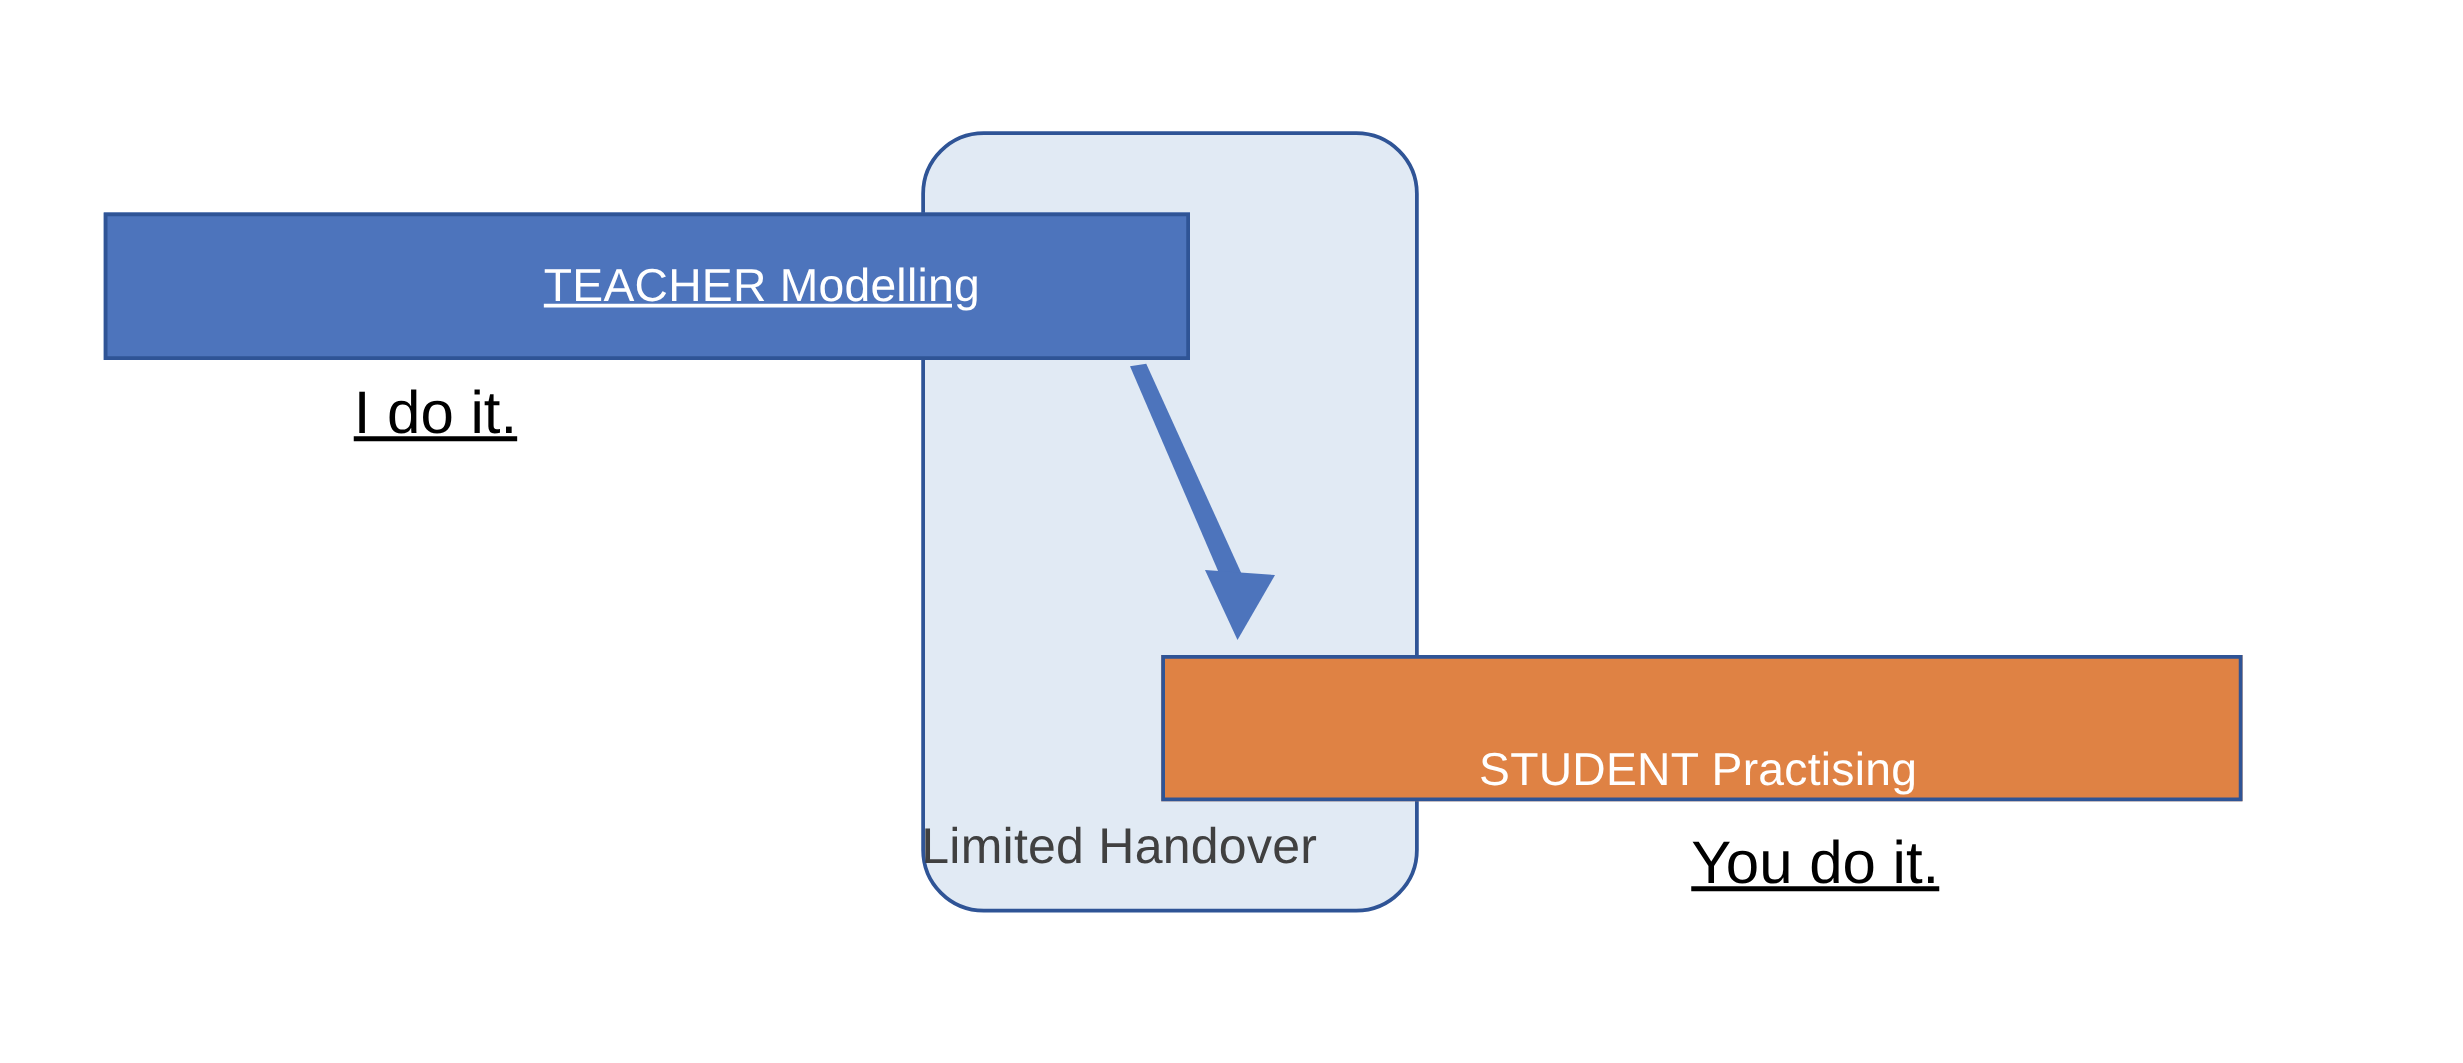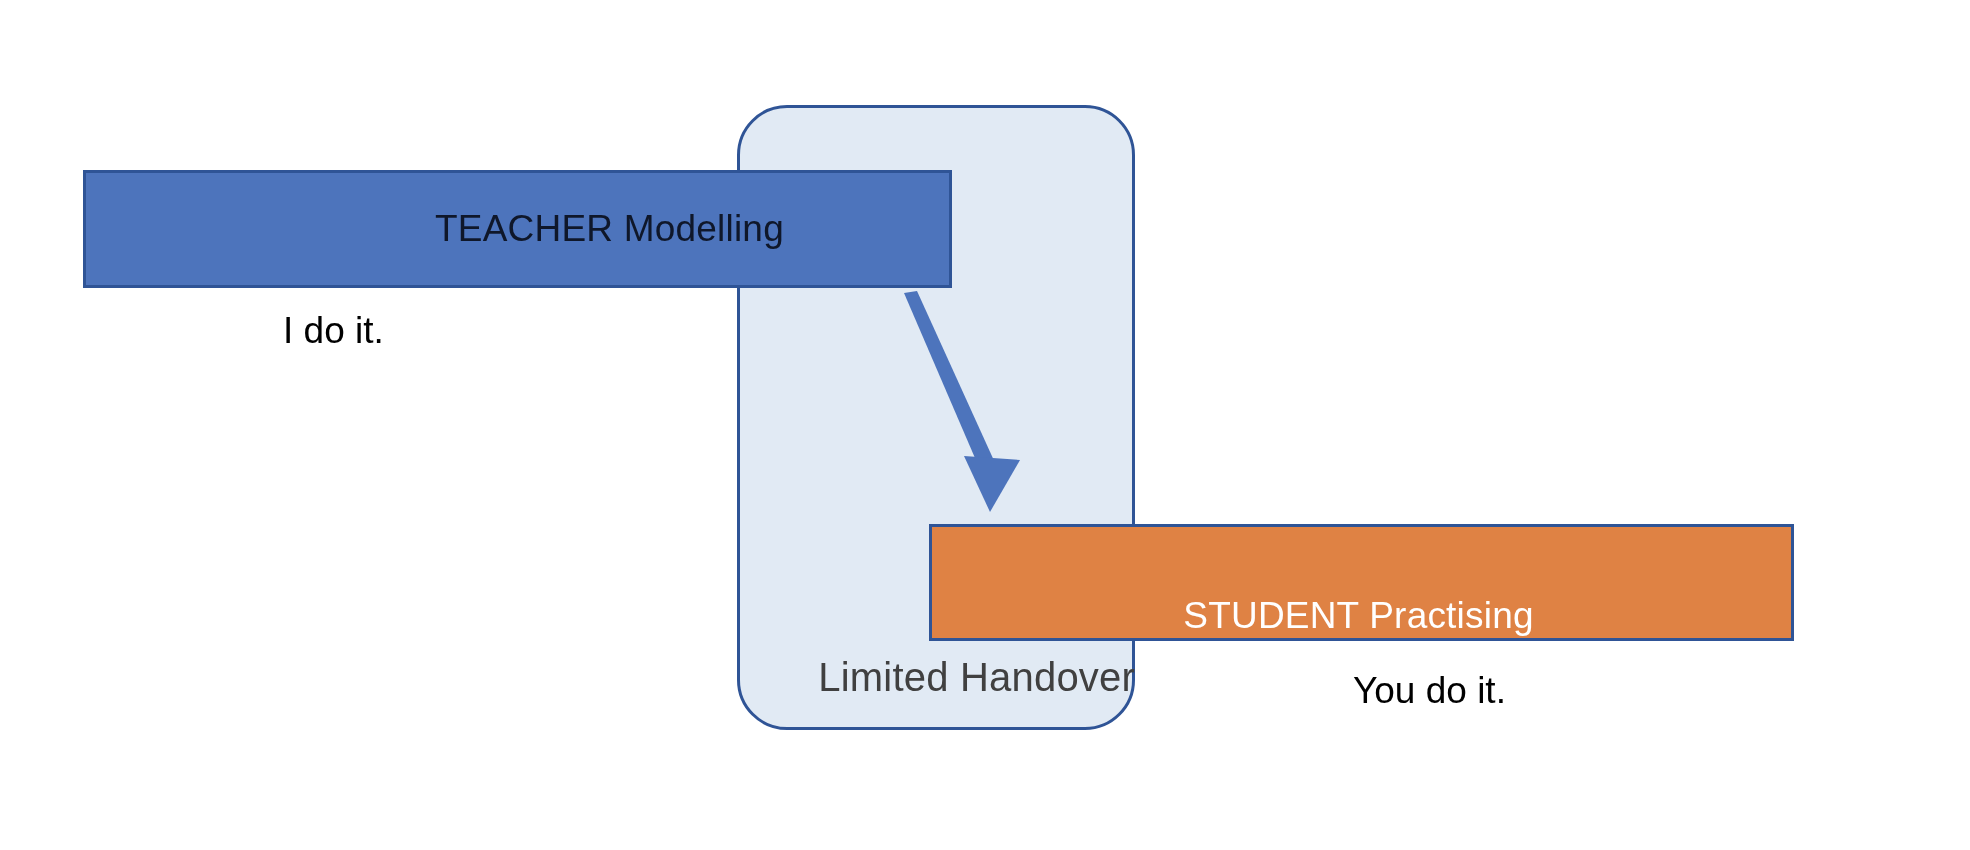--- a/index.html
+++ b/index.html
@@ -30,21 +30,21 @@
     background: #e1eaf4;
     border: 3px solid #2f5496;
     border-radius: 50px;
     z-index: 1;
   }
   .handover-label {
     position: absolute;
     left: 737px;
     top: 653px;
     width: 398px;
-    text-align: right;
+    text-align: left;
     font-size: 40px;
     line-height: 48px;
     color: #404040;
     letter-spacing: 0.2px;
     z-index: 4;
     white-space: nowrap;
   }
 
   
   .teacher-bar {
@@ -55,26 +55,27 @@
     height: 118px;
     box-sizing: border-box;
     background: #4d74bc;
     border: 3px solid #2f5496;
     z-index: 3;
     display: flex;
     align-items: center;
     justify-content: center;
   }
   .teacher-bar .bar-label {
-    color: #0f172a;
+    color: #ffffff;
     font-size: 37px;
     line-height: 44px;
     letter-spacing: 0.2px;
     white-space: nowrap;
     transform: translateX(92px);
+    text-decoration: underline;
   }
 
   
   .student-bar {
     position: absolute;
     left: 929px;
     top: 524px;
     width: 865px;
     height: 117px;
     box-sizing: border-box;
@@ -102,24 +103,25 @@
     width: 160px;
     height: 250px;
     z-index: 3;
     pointer-events: none;
   }
 
   
   .caption {
     position: absolute;
     color: #000000;
-    font-size: 37px;
+    font-size: 48px;
     line-height: 56px;
     white-space: nowrap;
     z-index: 4;
+    text-decoration: underline;
   }
   .caption-teacher {
     left: 283px;
     top: 303px;
   }
   .caption-student {
     left: 1329px;
     top: 663px;
     margin-left: 24px;
   }

